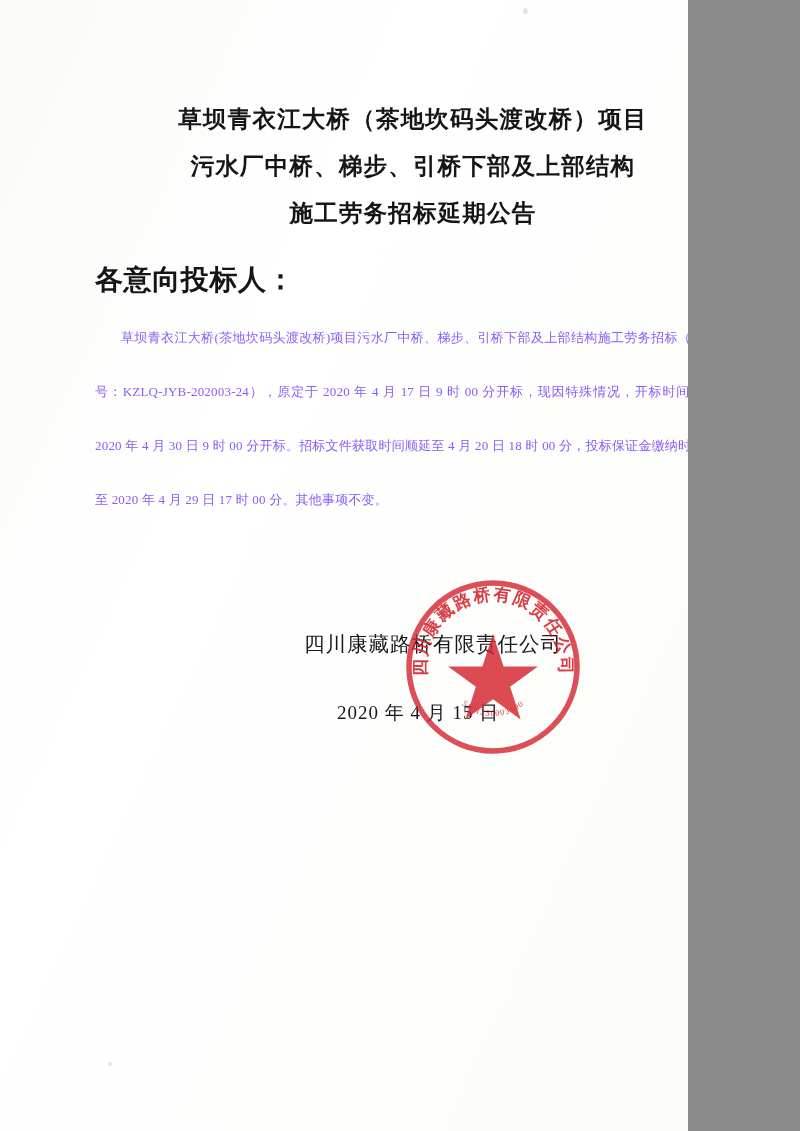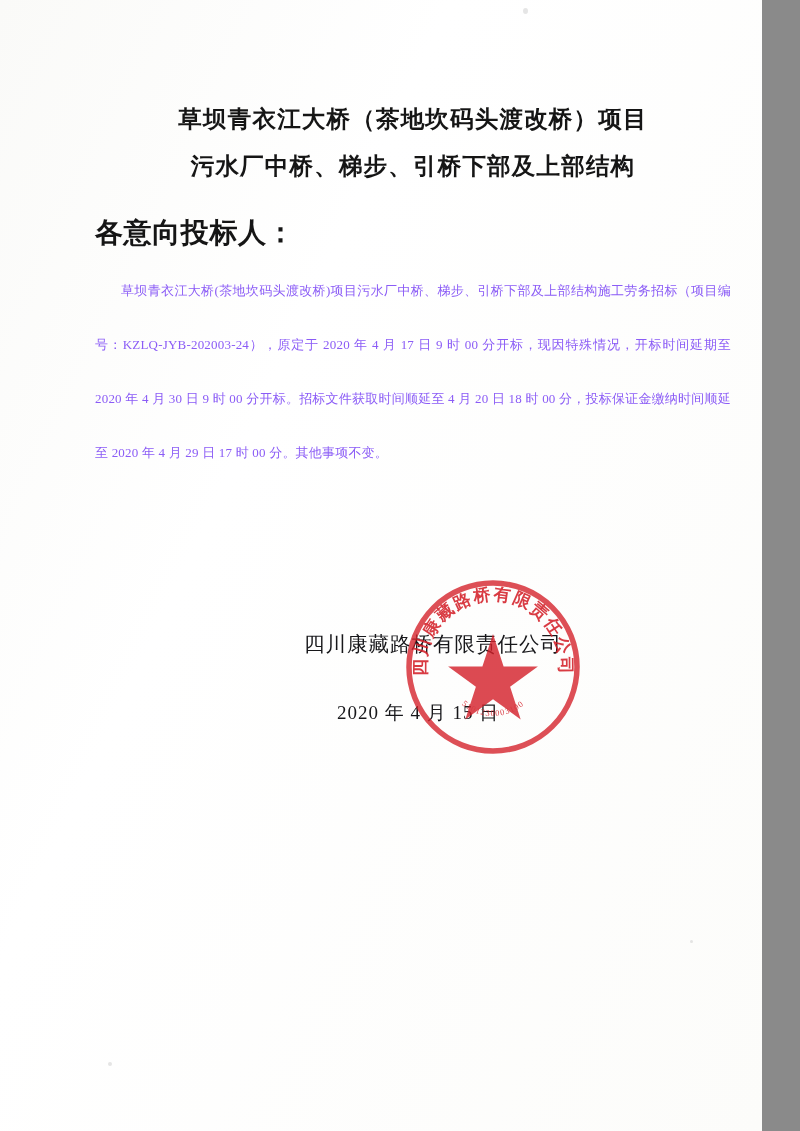--- a/index.html
+++ b/index.html
@@ -5,21 +5,21 @@
   html, body {
     margin: 0;
     padding: 0;
     background: #8a8a8a;
   }
   body {
     font-family: "Liberation Serif", "DejaVu Serif", serif;
   }
   .page {
     position: relative;
-    width: 762px;
+    width: 688px;
     height: 1131px;
     background: #ffffff;
     overflow: hidden;
     box-sizing: border-box;
   }
   
   .paper-tint {
     position: absolute;
     inset: 0;
     background:
@@ -119,20 +119,21 @@
   <div class="paper-tint"></div>
 
   <div class="speck" style="left:523px; top:8px; width:5px; height:6px;"></div>
   <div class="speck" style="left:108px; top:1062px; width:4px; height:4px;"></div>
   <div class="speck" style="left:690px; top:940px; width:3px; height:3px;"></div>
 
   <div class="content">
     <div class="title-block">
       <div class="title-line">草坝青衣江大桥（茶地坎码头渡改桥）项目</div>
       <div class="title-line">污水厂中桥、梯步、引桥下部及上部结构</div>
+      <div class="title-line">施工劳务招标延期公告</div>
     </div>
 
     <div class="salutation">各意向投标人：</div>
 
     <div class="body-text">草坝青衣江大桥(茶地坎码头渡改桥)项目污水厂中桥、梯步、引桥下部及上部结构施工劳务招标（项目编号：KZLQ-JYB-202003-24），原定于 2020 年 4 月 17 日 9 时 00 分开标，现因特殊情况，开标时间延期至 2020 年 4 月 30 日 9 时 00 分开标。招标文件获取时间顺延至 4 月 20 日 18 时 00 分，投标保证金缴纳时间顺延至 2020 年 4 月 29 日 17 时 00 分。其他事项不变。</div>
   </div>
 
   <div class="sign-block">
     <div class="signer">四川康藏路桥有限责任公司</div>
     <div class="sign-date">2020 年 4 月 15 日</div>

